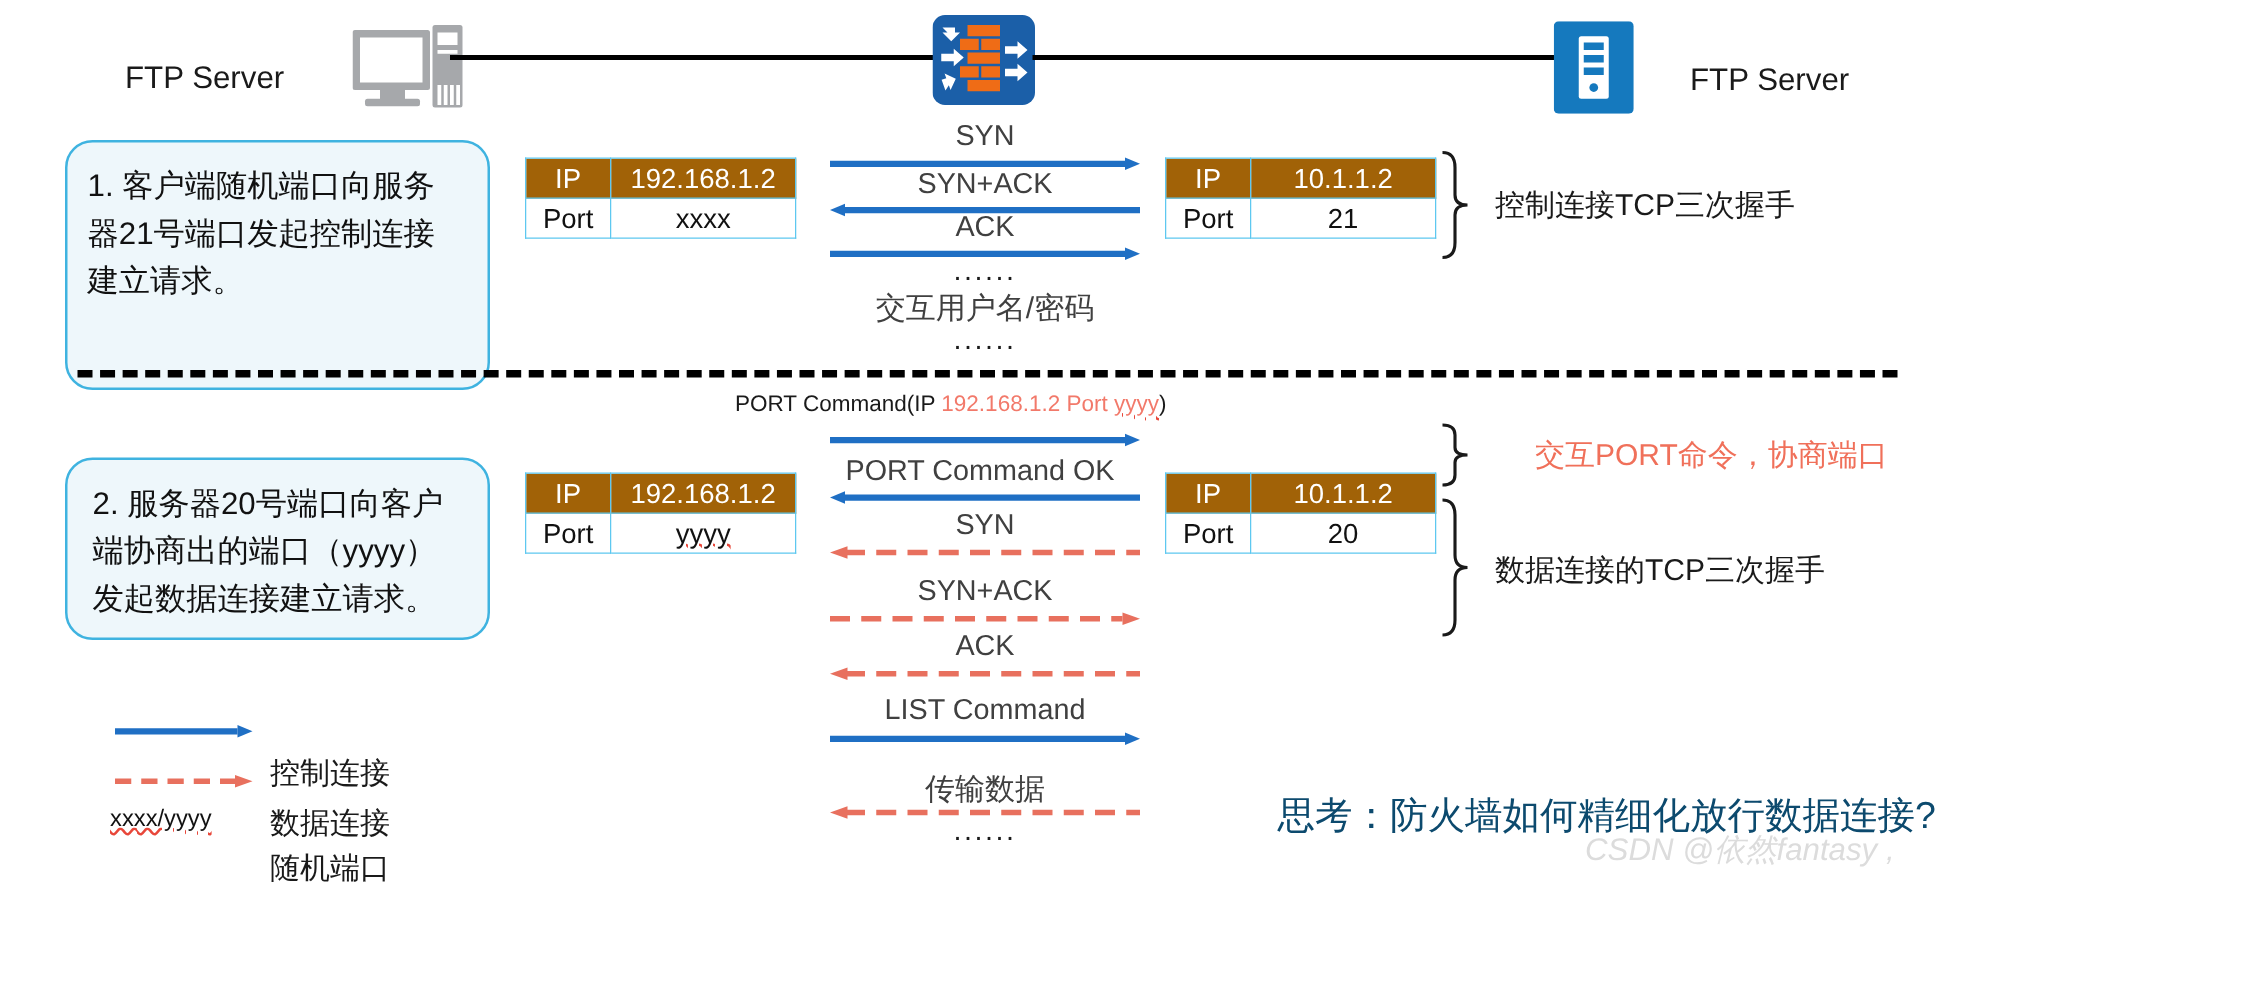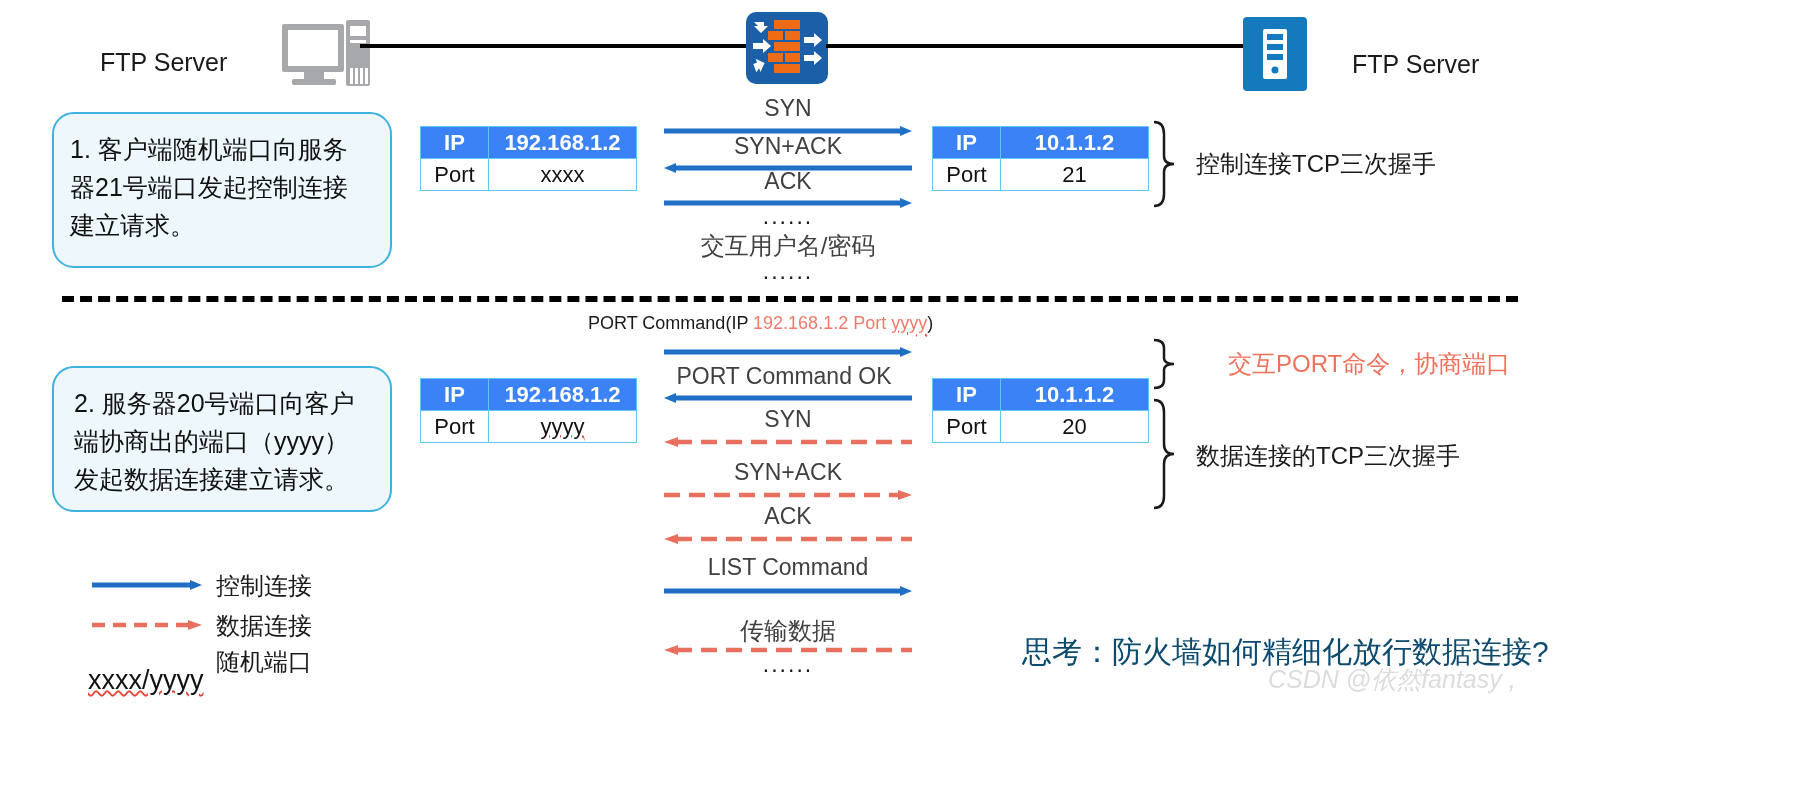--- a/index.html
+++ b/index.html
@@ -49,23 +49,23 @@
     table-layout:fixed;
   }
   .info-table td {
     border:1.5px solid #5ec8f0;
     text-align:center;
     height:32px;
     padding:0 4px;
     white-space:nowrap;
   }
   .info-table tr.head td {
-    background:#3b82f6;
+    background:#a16207;
     color:#ffffff;
-    font-weight:bold;
+    font-weight:normal;
   }
   .info-table tr.body td {
     background:#ffffff;
     color:#111111;
   }
   .col-key { width:68px; }
   .col-val { width:148px; }
 
   
   .flow-label {
@@ -95,23 +95,23 @@
   .port-cmd { font-size:18px; white-space:nowrap; color:#1a1a1a; }
   .port-cmd .red { color:#f2796a; }
   .squiggle {
     text-decoration:underline;
     text-decoration-style:wavy;
     text-decoration-color:#e8473a;
     text-decoration-thickness:1.5px;
   }
 
   
-  .legend-text { font-size:24px; color:#1a1a1a; white-space:nowrap; }
+  .legend-text { font-size:24px; color:#1a1a1a; white-space:nowrap;margin-top:32px; }
   .legend-key {
-    font-size:27px; color:#111111; white-space:nowrap;margin-top:20px;
+    font-size:19px; color:#111111; white-space:nowrap;
   }
 
   
   .question {
     font-size:30px; color:#0c4a6e; white-space:nowrap;
   }
 
   
   .watermark {
     font-size:25px; color:#dcdcdc; white-space:nowrap;font-style:italic;
@@ -174,21 +174,21 @@
       <rect x="24" y="17" width="16" height="6"></rect>
       <rect x="24" y="27" width="16" height="6"></rect>
       <rect x="24" y="37" width="16" height="6"></rect>
       <circle cx="32" cy="53" r="3.5"></circle>
     </g>
   </svg>
 </div>
 
 <div class="abs endpoint-label" style="left:1352px; top:50px;">FTP Server</div>
 
-<div class="abs callout" style="left:52px; top:112px; width:340px; height:156px;padding-left:16px;">1. 客户端随机端口向服务器21号端口发起控制连接建立请求。</div>
+<div class="abs callout" style="left:52px; top:112px; width:340px; height:200px;padding-left:16px;">1. 客户端随机端口向服务器21号端口发起控制连接建立请求。</div>
 
 <table class="abs info-table" style="left:420px; top:126px;">
   <tbody>
       <tr class="head">
     <td class="col-key">IP</td>
     <td class="col-val">192.168.1.2</td>
   </tr>
   <tr class="body">
     <td class="col-key">Port</td>
     <td class="col-val">xxxx</td>

